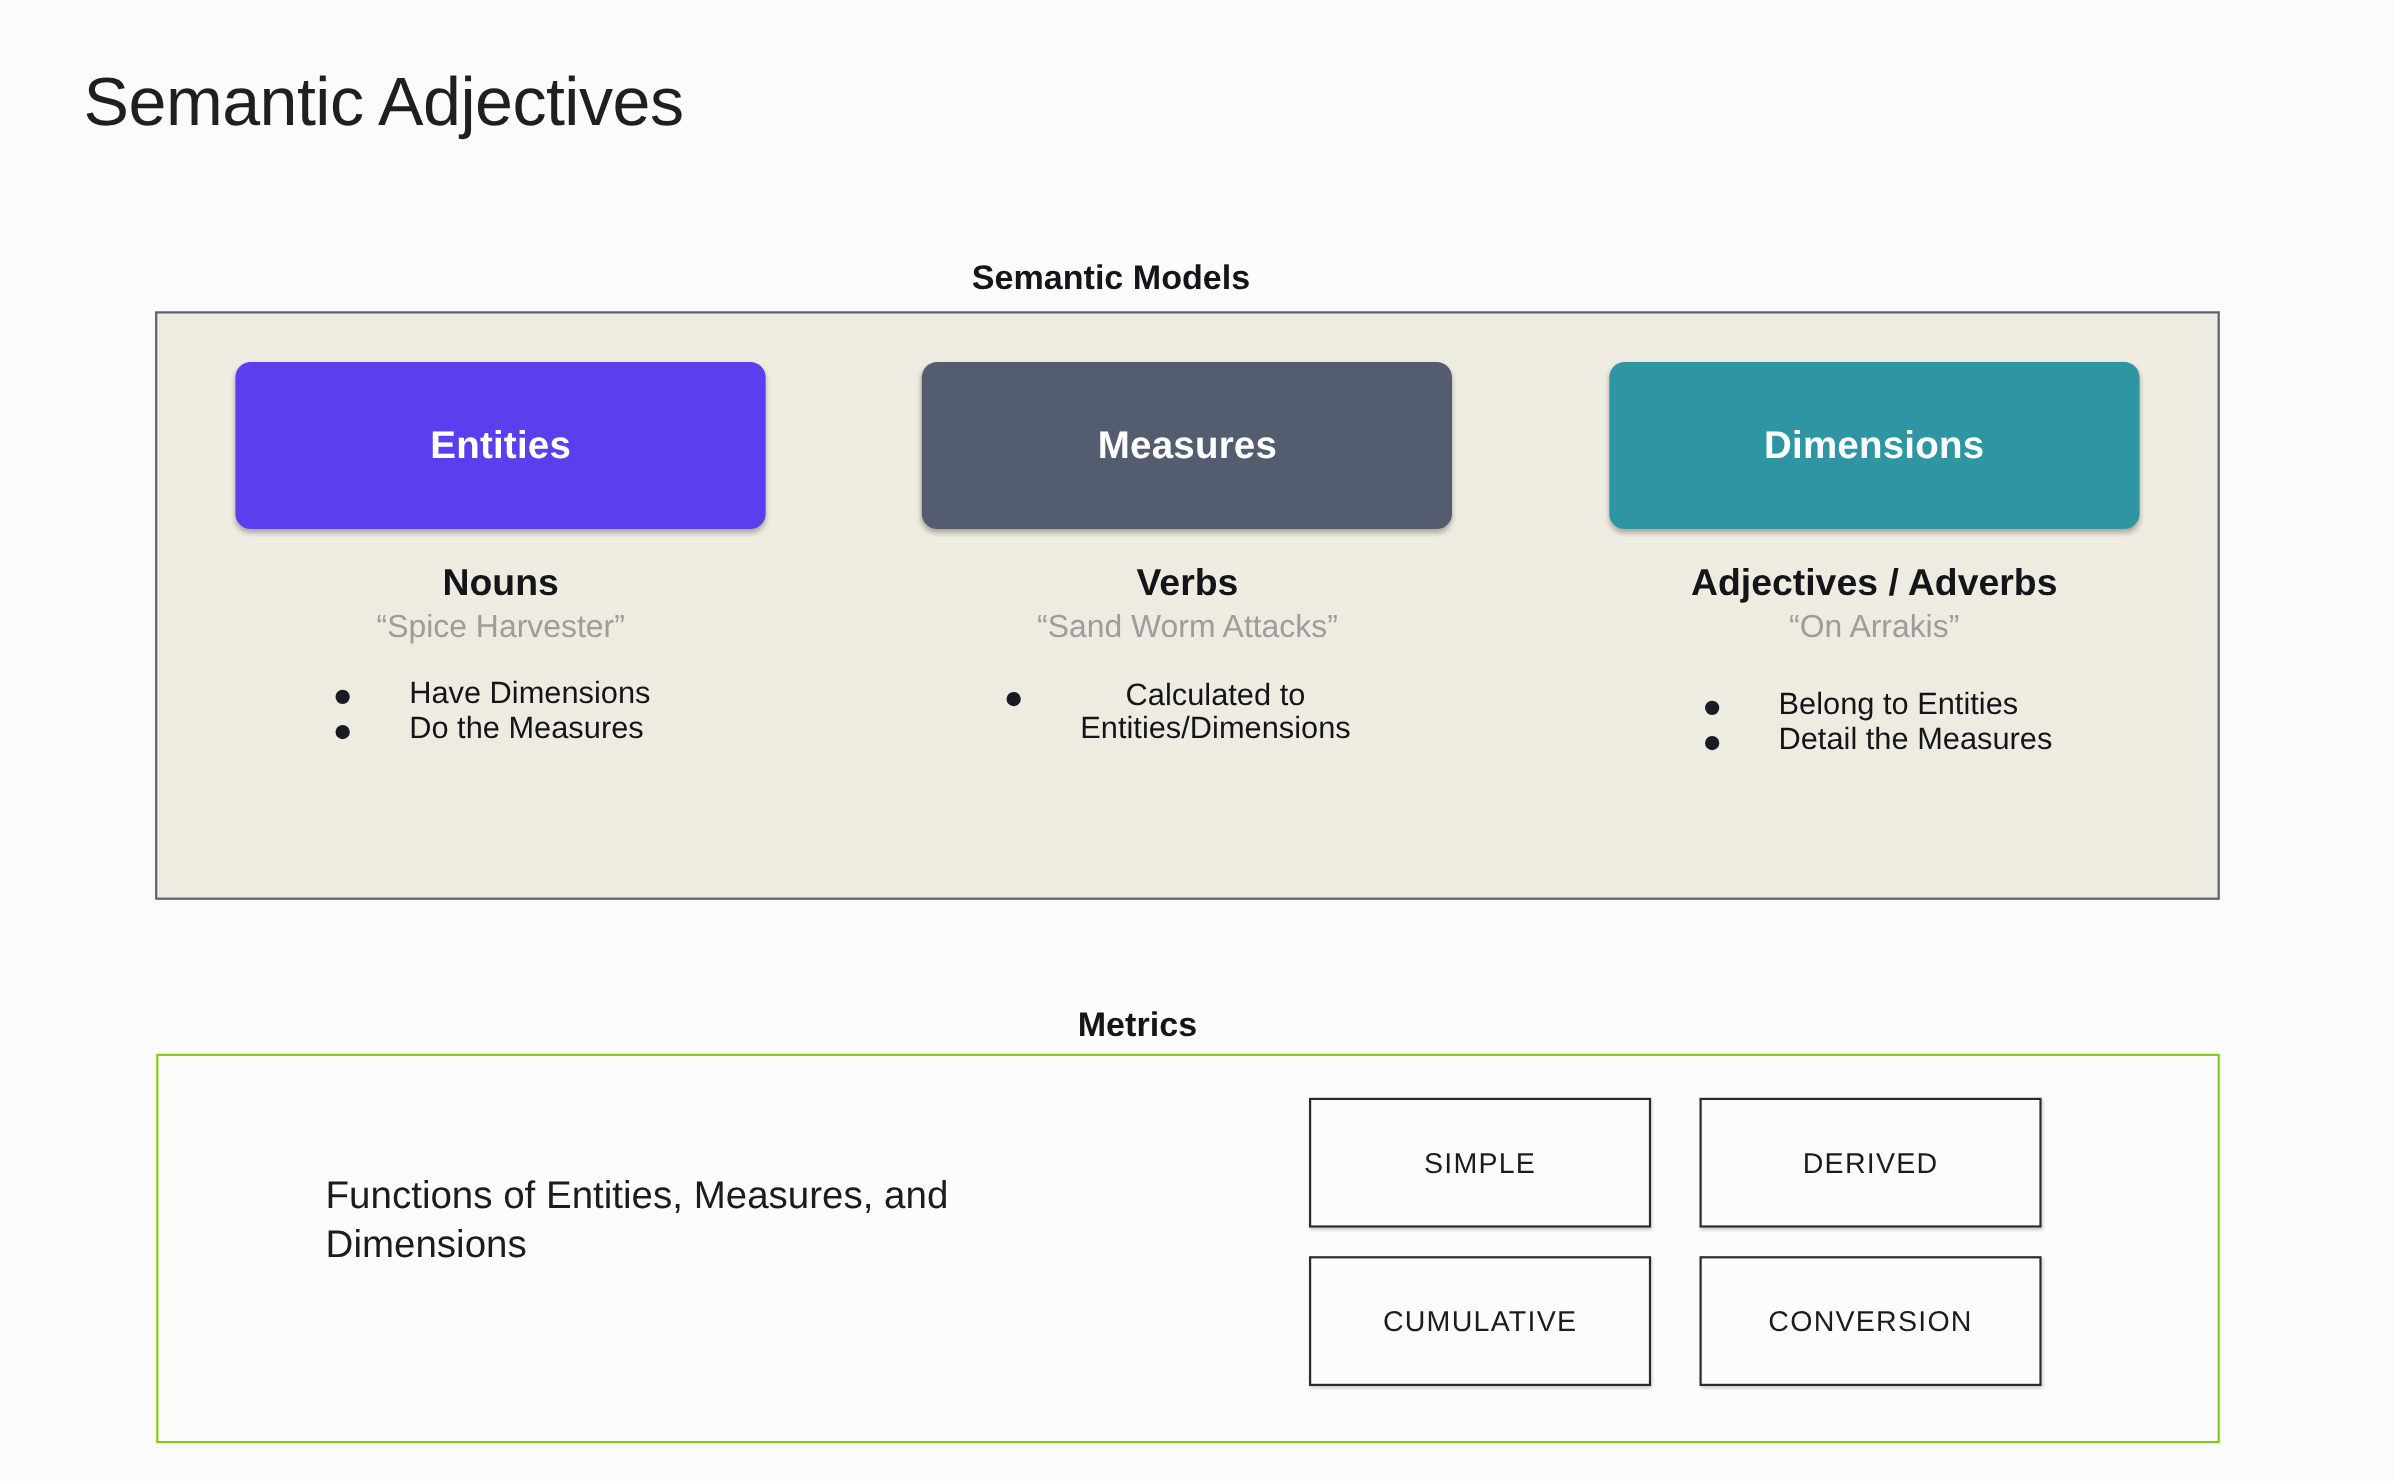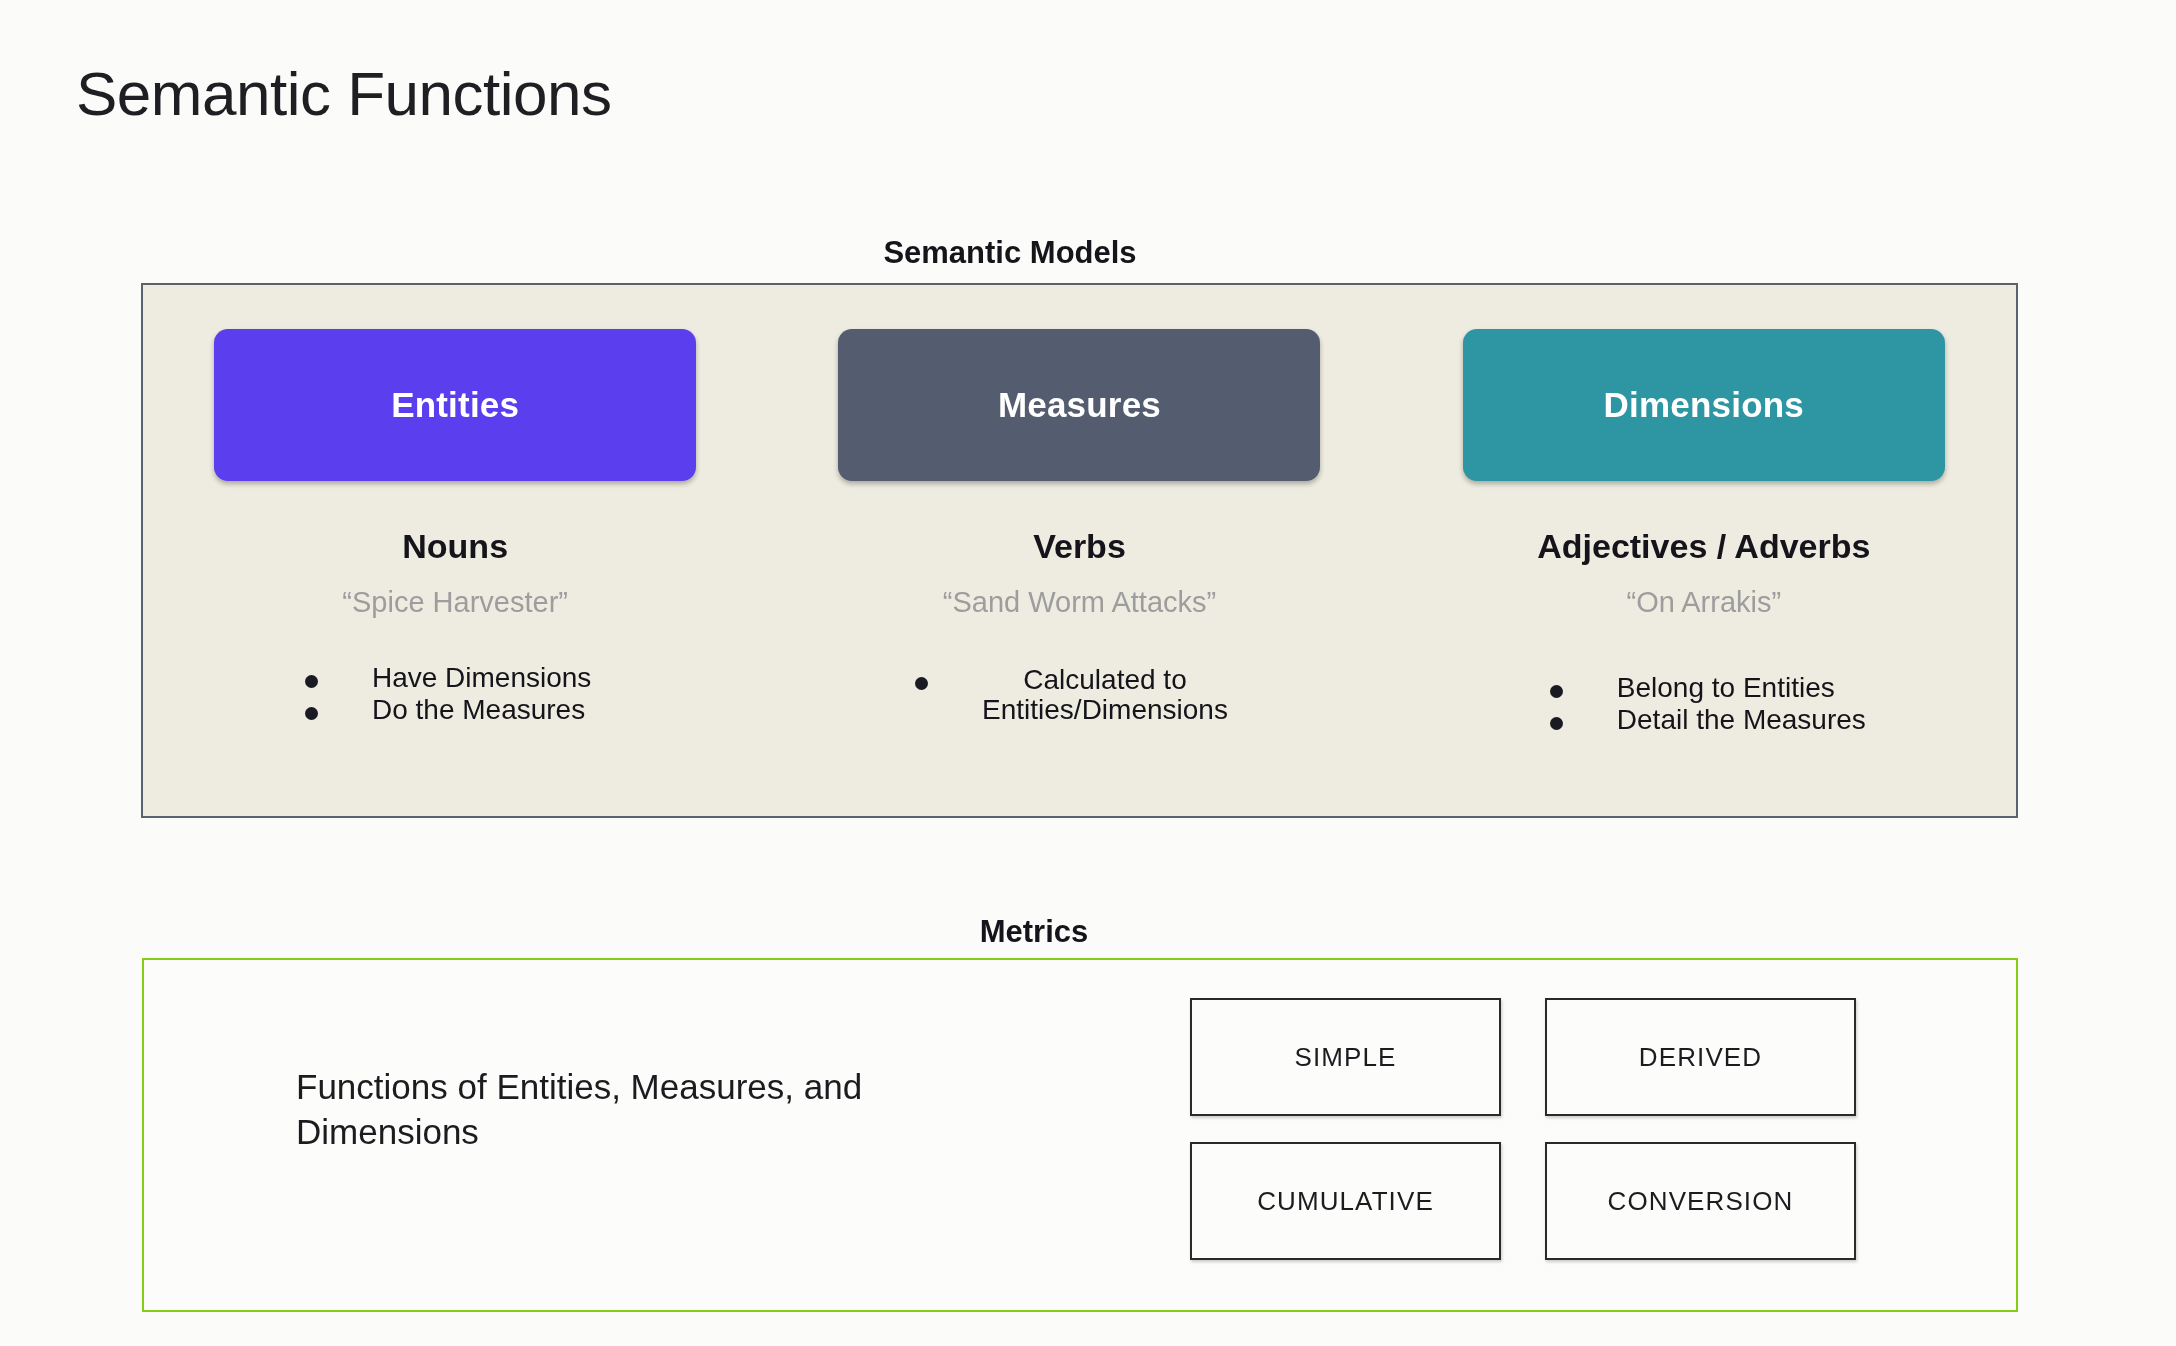--- a/index.html
+++ b/index.html
@@ -77,21 +77,20 @@
     flex-direction: row;
     align-items: flex-start;
   }
 
   .model-col {
     flex: 1 1 0;
     display: flex;
     flex-direction: column;
     align-items: center;
     padding-top: 44px;
-    gap: 16px;
   }
 
   .model-card {
     width: 482px;
     height: 152px;
     border-radius: 14px;
     display: flex;
     align-items: center;
     justify-content: center;
     color: #ffffff;
@@ -193,21 +192,21 @@
     font-size: 26px;
     letter-spacing: 1.1px;
     color: #1b1b20;
     box-sizing: border-box;
     box-shadow: 1px 2px 3px rgba(0,0,0,0.20);
   }
 </style>
 </head>
 <body>
 
-<div class="page-title">Semantic Functions</div>
+<div class="page-title">Semantic Adjectives</div>
 
 <div class="section-heading" id="semantic-models-heading">Semantic Models</div>
 
 <div class="models-panel">
   <div class="models-grid">
 
     <div class="model-col col-entities">
       <div class="model-card entities">Entities</div>
       <div class="part-of-speech">Nouns</div>
       <div class="example-quote">“Spice Harvester”</div>

